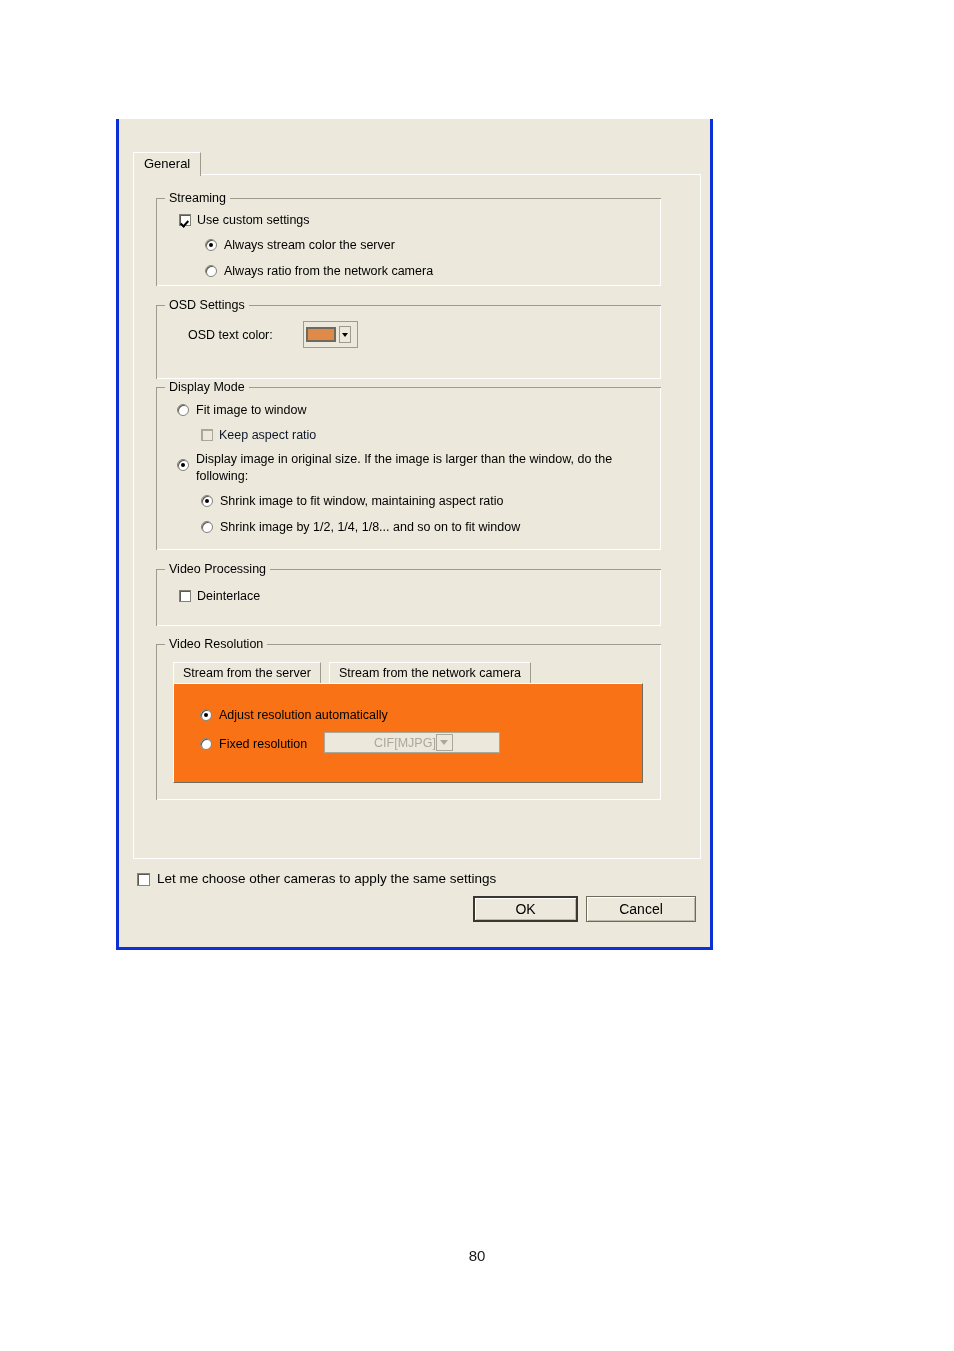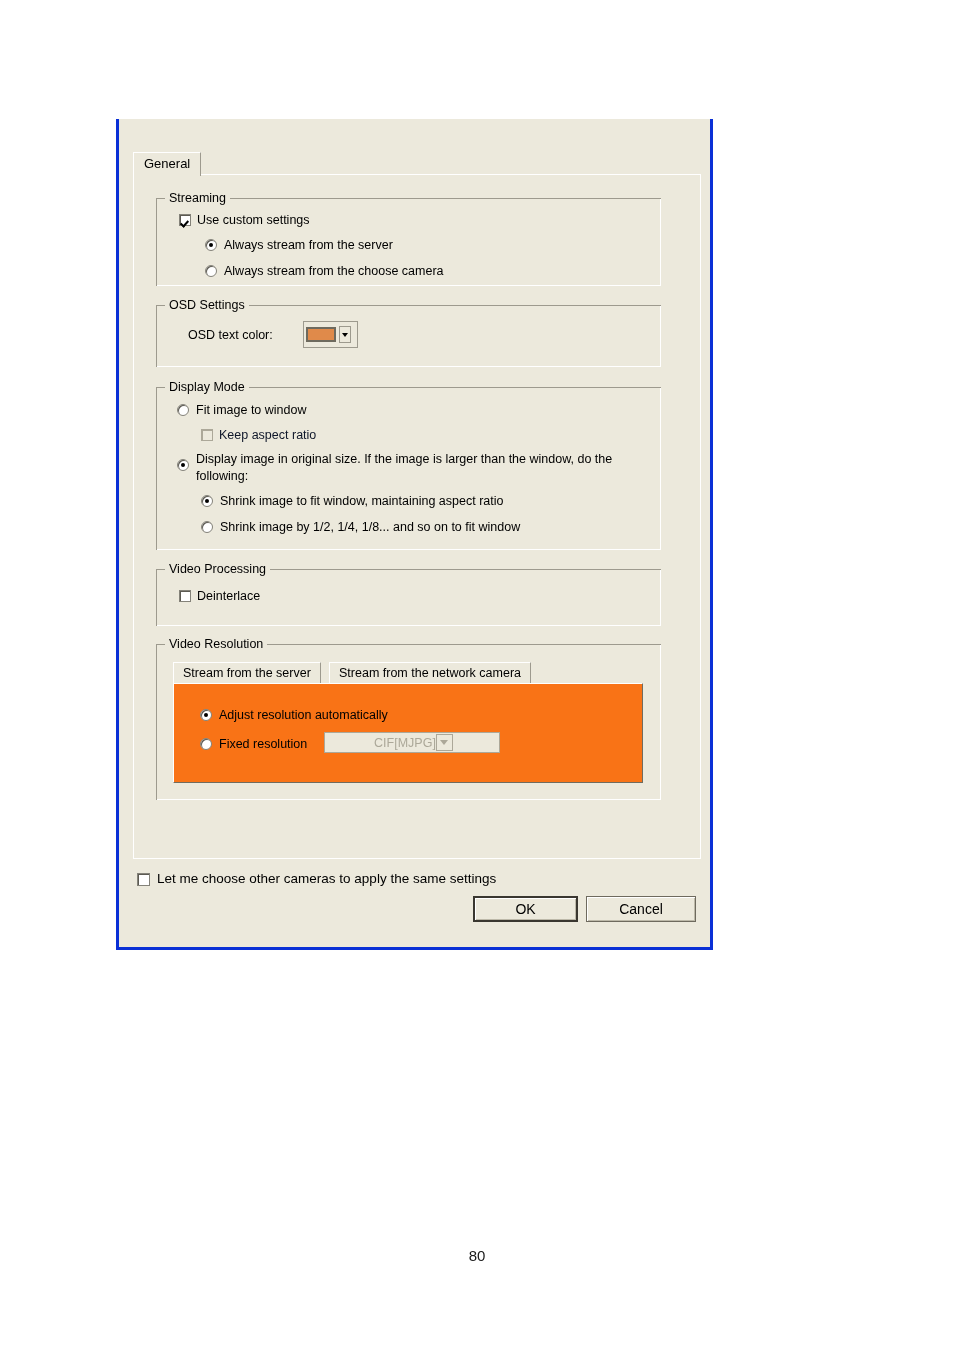--- a/index.html
+++ b/index.html
@@ -345,30 +345,30 @@
     <div class="group" style="left:22px; top:23px; width:505px; height:88px;">
       <span class="group-title">Streaming</span>
 
       <div class="row" style="left:22px; top:14px;">
         <span class="chk checked"></span>
         <span class="lbl">Use custom settings</span>
       </div>
 
       <div class="row" style="left:48px; top:39px;">
         <span class="radio checked"></span>
-        <span class="lbl">Always stream from the server</span>
+        <span class="lbl">Always stream color the server</span>
       </div>
 
       <div class="row" style="left:48px; top:65px;">
         <span class="radio"></span>
-        <span class="lbl">Always stream from the choose camera</span>
+        <span class="lbl">Always ratio from the network camera</span>
       </div>
     </div>
 
-    <div class="group" style="left:22px; top:130px; width:505px; height:62px;">
+    <div class="group" style="left:22px; top:130px; width:505px; height:74px;">
       <span class="group-title">OSD Settings</span>
 
       <div class="row" style="left:31px; top:22px;">
         <span class="lbl">OSD text color:</span>
       </div>
 
       <div class="colorpick" style="left:146px; top:15px; width:55px; height:27px;">
         <span class="color-swatch" id="osd-swatch" style="background: rgb(224, 138, 74);"></span>
         <span class="color-arrow-btn">
           <span class="caret"></span>

